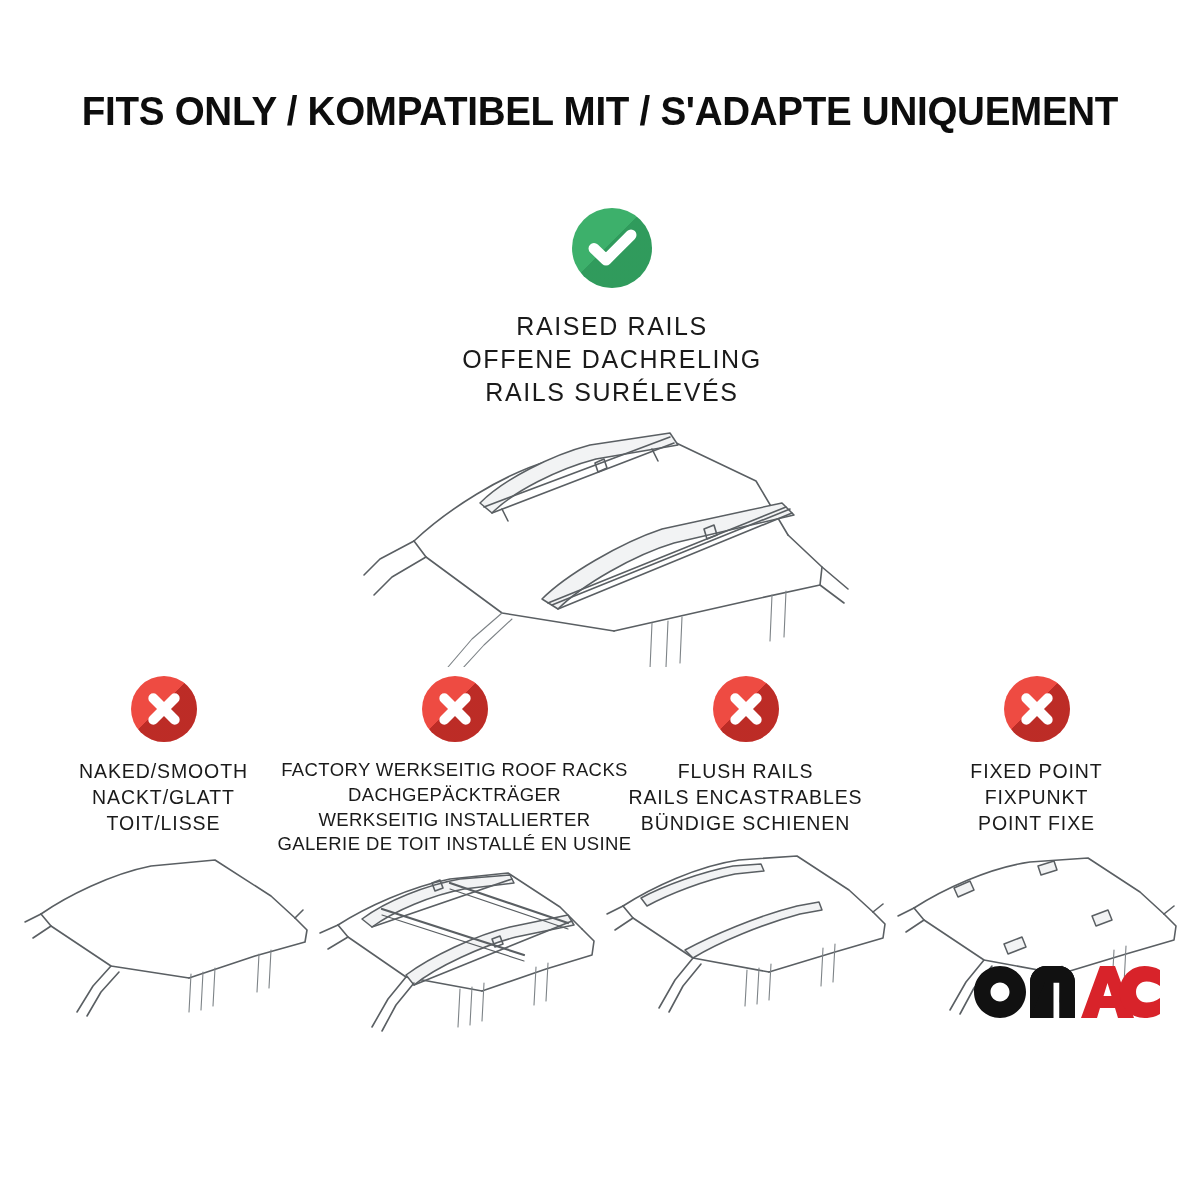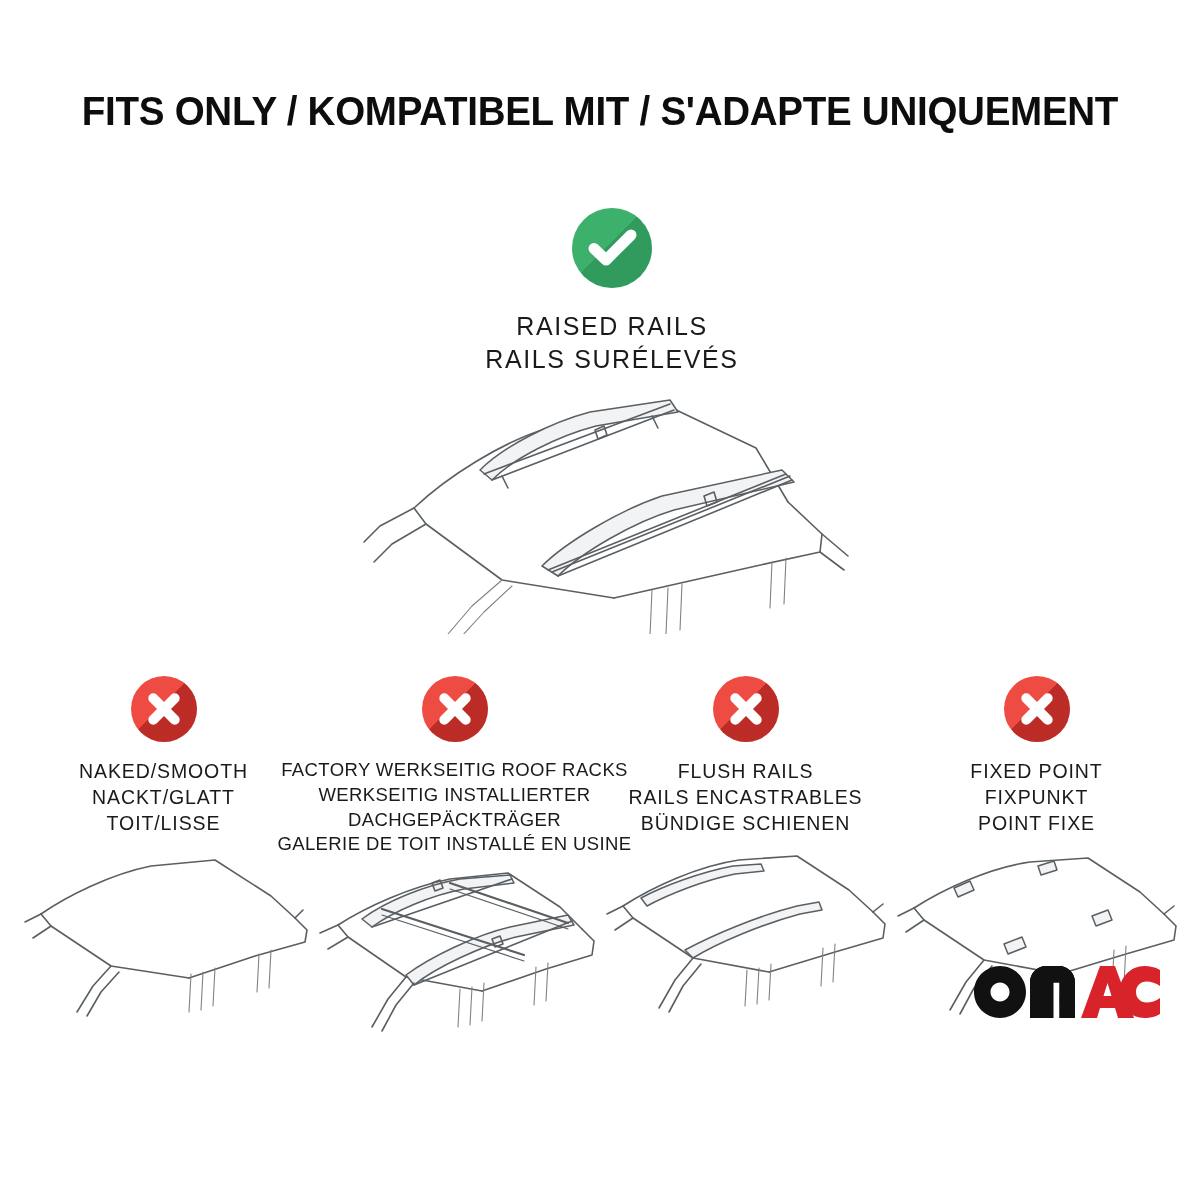--- a/index.html
+++ b/index.html
@@ -169,20 +169,21 @@
 
     <div class="badge green">
       <div class="shadow"></div>
       <svg class="glyph" viewBox="0 0 80 80">
         <path d="M22 40.5 L34 52 L59 27" fill="none" stroke="#ffffff" stroke-width="11" stroke-linecap="round" stroke-linejoin="round"></path>
       </svg>
     </div>
 
     <div class="caption">
       <div>RAISED RAILS</div>
+      <div>OFFENE DACHRELING</div>
       <div>RAILS SURÉLEVÉS</div>
     </div>
 
     <svg class="hero-art" viewBox="0 0 520 250">
       <g class="sketch">
 
         <path d="M62 124 C96 92 150 58 196 44 L320 24 L404 64 L436 118"></path>
         <path d="M62 124 L74 140 L150 196 L262 214"></path>
         <path d="M436 118 L470 150 L468 168 L404 182 L262 214"></path>
 
@@ -260,22 +261,22 @@
         <div class="shadow"></div>
         <svg class="glyph" viewBox="0 0 80 80">
           <g stroke="#ffffff" stroke-width="12" stroke-linecap="round">
             <line x1="27" y1="27" x2="53" y2="53"></line>
             <line x1="53" y1="27" x2="27" y2="53"></line>
           </g>
         </svg>
       </div>
       <div class="caption tight">
         <div>FACTORY WERKSEITIG ROOF RACKS</div>
+        <div>DACHGEPÄCKTRÄGER</div>
         <div>WERKSEITIG INSTALLIERTER</div>
-        <div>DACHGEPÄCKTRÄGER</div>
         <div>GALERIE DE TOIT INSTALLÉ EN USINE</div>
       </div>
       <svg class="cell-art" viewBox="0 0 290 180">
         <g class="sketch">
           <path d="M28 58 C56 40 100 20 140 12 L198 6 L250 40 L272 62"></path>
           <path d="M28 58 L38 70 L96 110 L172 124"></path>
           <path d="M272 62 L284 74 L282 88 L236 102 L172 124"></path>
 
           <path class="sketch-fill" d="M52 52 C76 34 116 18 150 12 L200 8 L204 16 L154 22 C122 28 84 44 62 60 Z"></path>
           <path d="M62 60 L202 12"></path>

